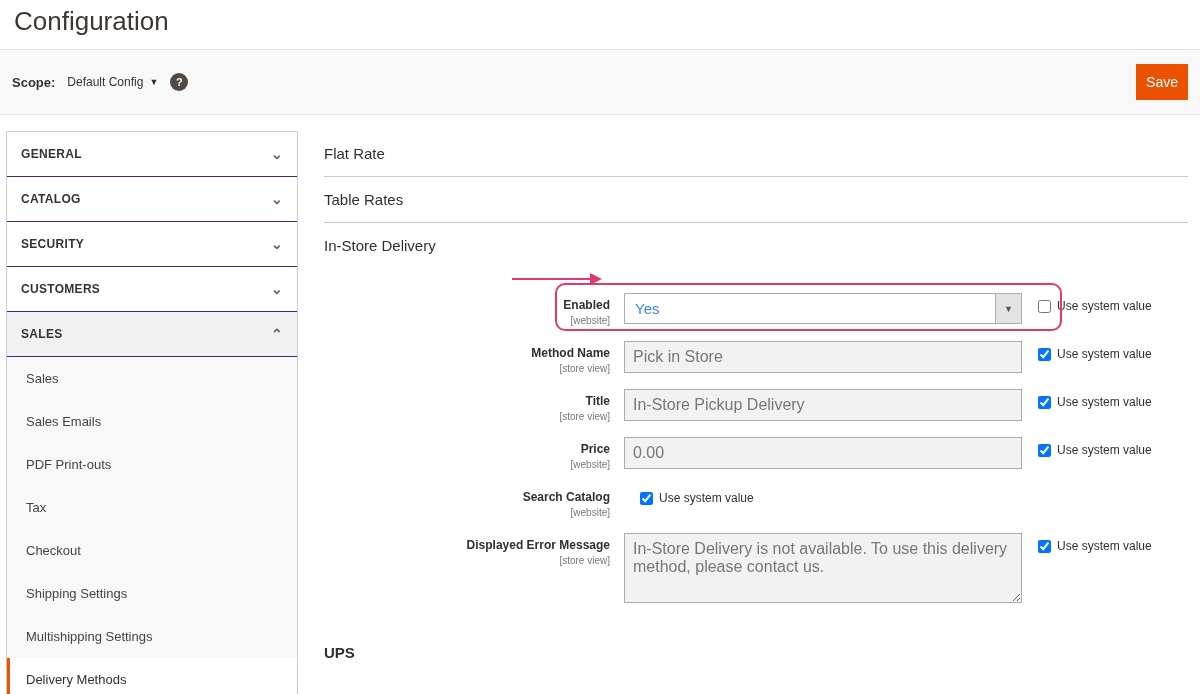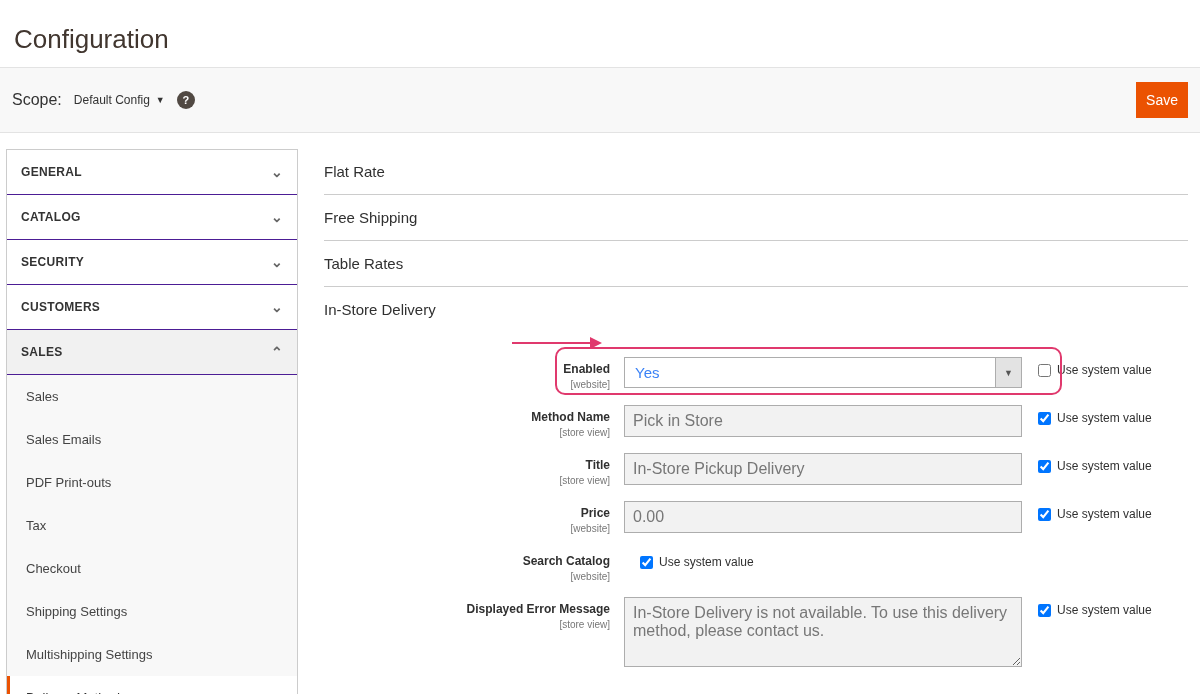--- a/index.html
+++ b/index.html
@@ -1,20 +1,20 @@
 <!DOCTYPE html>
 <html><head>
 <meta charset="utf-8">
 <style>
 *{box-sizing:border-box;margin:0;padding:0;font-family:Arial,Helvetica,sans-serif}
 body{background:#fff;color:#333;font-size:13px}
 .page{width:1200px}
-.title{font-size:26px;font-weight:300;color:#41362f;padding:24px 14px 12px}
+.title{font-size:26px;font-weight:300;color:#41362f;padding:6px 14px 12px}
 .toolbar{background:#f8f8f8;border-top:1px solid #e3e3e3;border-bottom:1px solid #e3e3e3;padding:14px 12px;display:flex;align-items:center}
-.toolbar .scope-lbl{font-weight:400;font-size:16px;margin-right:12px}
+.toolbar .scope-lbl{font-weight:700;font-size:13px;margin-right:12px}
 .toolbar .scope-val{font-size:12px;margin-right:6px}
 .toolbar .caret{font-size:9px;margin-right:12px}
 .help{width:18px;height:18px;border-radius:50%;background:#514943;color:#fff;display:inline-flex;align-items:center;justify-content:center;font-size:11px;font-weight:700}
 .save-btn{margin-left:auto;background:#eb5202;color:#ffffff;border:none;padding:10px 10px;font-size:14px;cursor:pointer}
 .body{display:flex;padding:16px 6px 0 6px;gap:26px}
 .sidebar{width:292px;border:1px solid #ccc;background:#fff}
 .cat{border-bottom:1px solid #4c1d95;padding:14px 14px;display:flex;align-items:center;justify-content:space-between;font-size:12px;font-weight:700;text-transform:uppercase;letter-spacing:.3px;color:#333;cursor:pointer}
 .cat .chev{font-size:14px;color:#666}
 .cat.active{background:#f1f1f1}
 .sub{background:#f8f8f8}
@@ -87,21 +87,20 @@
         <div class="sub-item">Tax</div>
         <div class="sub-item">Checkout</div>
         <div class="sub-item">Shipping Settings</div>
         <div class="sub-item">Multishipping Settings</div>
         <div class="sub-item active">Delivery Methods</div>
       </div>
     </div>
 
     <div class="main">
       <div class="section">Flat Rate</div>
-      <div class="section">Free Shipping</div>
       <div class="section">Table Rates</div>
       <div class="section open">In-Store Delivery</div>
 
       <div class="form">
 
         <div class="row" style="position:relative">
           <div class="lbl" style="display:flex;justify-content:flex-end">
             <div class="highlight" style="border:none;padding:0;margin:0">
               <svg class="arrow" width="90" height="20">
                   <line class="arrow-line" x1="0" y1="10" x2="78" y2="10"></line>

